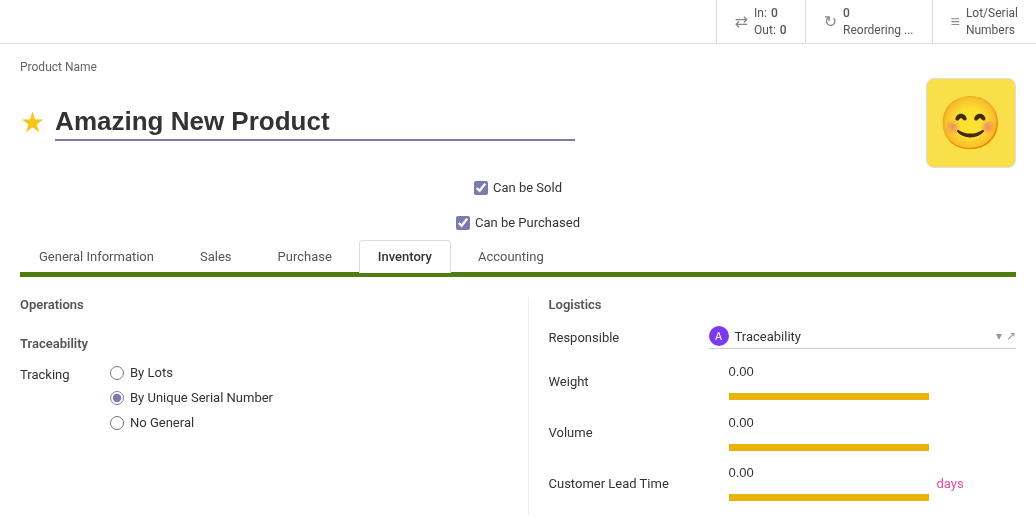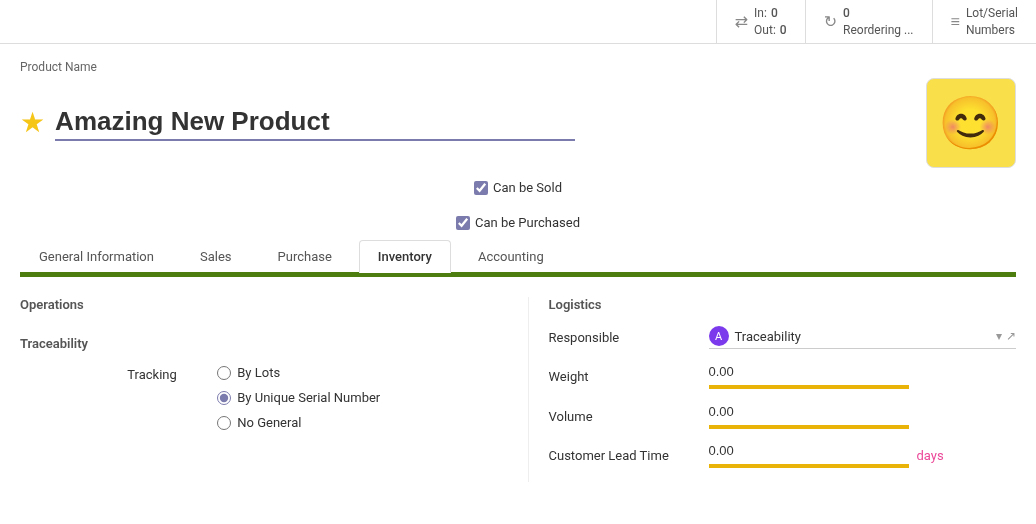--- a/index.html
+++ b/index.html
@@ -100,21 +100,21 @@
     .section-title { font-size: 13px; font-weight: 600; color: #555; margin-bottom: 14px; }
 
     
     .routes-row { display: flex; align-items: center; gap: 8px; margin-bottom: 10px; }
     .routes-label { font-size: 13px; color: #333; min-width: 80px; }
     .view-diagram-link { color: #7c7bad; font-size: 13px; text-decoration: none; display: flex; align-items: center; gap: 4px; cursor: pointer; }
     .arrow-right { font-size: 13px; }
 
     
     .traceability-section { margin-top: 24px; }
-    .tracking-row { display: flex; align-items: flex-start; gap: 10px; margin-top: 8px; justify-content: center; }
+    .tracking-row { display: flex; align-items: flex-start; gap: 10px; margin-top: 8px; }
     .tracking-label { font-size: 13px; color: #333; min-width: 80px; padding-top: 2px; }
     .radio-options { display: flex; flex-direction: column; gap: 10px; }
     .radio-item { display: flex; align-items: center; gap: 6px; font-size: 13px; cursor: pointer; }
     .radio-item input[type=radio] { accent-color: #7c7bad; width: 14px; height: 14px; }
 
     
     .field-row { display: flex; align-items: center; margin-bottom: 14px; }
     .field-label { font-size: 13px; color: #333; min-width: 160px; }
     .field-value { flex: 1; }
     .responsible-field {
@@ -132,27 +132,28 @@
       display: flex; align-items: center; justify-content: center;
       margin-right: 6px;
       flex-shrink: 0;
     }
     .responsible-name { flex: 1; font-size: 13px; color: #333; }
     .responsible-actions { display: flex; align-items: center; gap: 4px; color: #999; }
     .responsible-actions span { cursor: pointer; font-size: 12px; }
 
     .number-input {
       border: none;
-      border-bottom: 4px solid #eab308;
+      border-bottom: 7px solid #eab308;
       outline: none;
       font-size: 13px;
       color: #333;
       width: 200px;
-      padding-bottom: 6px;
+      padding-bottom: 14px;
       background: transparent;
+      margin-left: 20px;
     }
     .field-suffix { font-size: 13px; color: #ec4899; margin-left: 8px; }
 
     
     .transfer-icon { font-size: 16px; color: #888; }
     .reload-icon { font-size: 16px; color: #888; }
     .menu-icon { font-size: 16px; color: #888; }
   </style>
 </head>
 <body>

